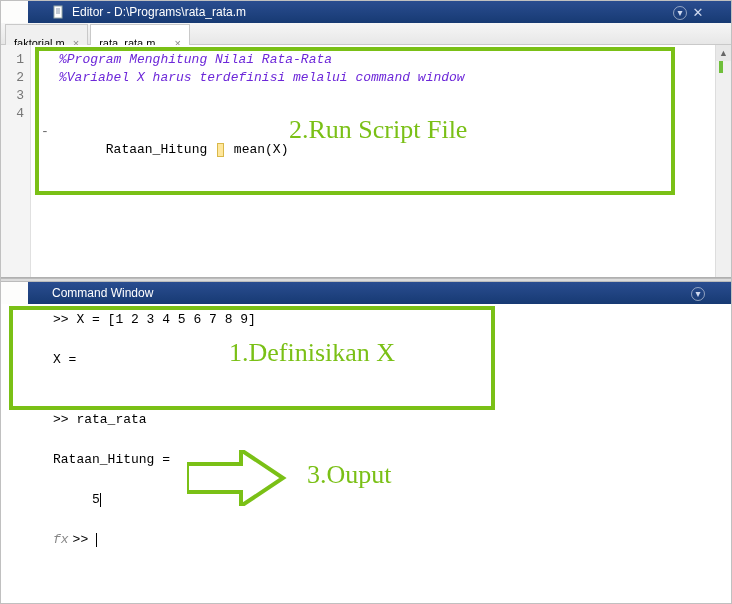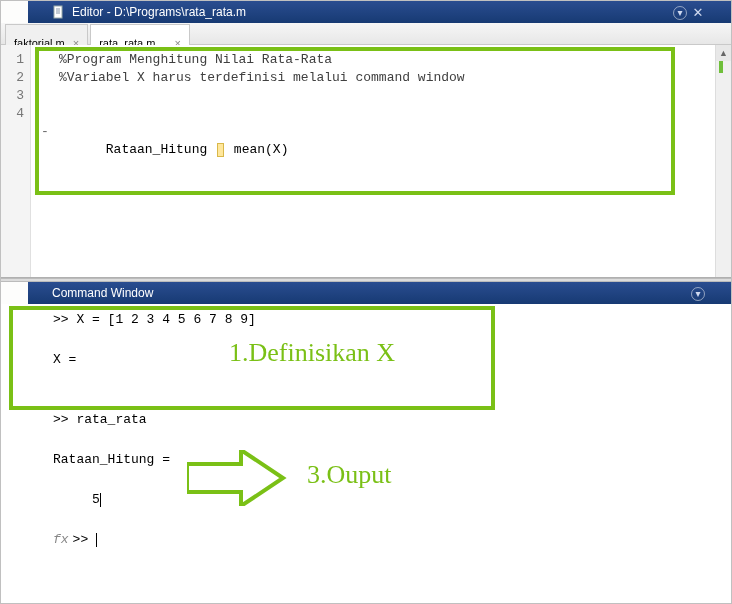--- a/index.html
+++ b/index.html
@@ -69,21 +69,21 @@
   .gutter div { padding-right: 6px; height: 18px; line-height:18px; }
   .code {
     flex:1;
     padding: 6px 6px 6px 28px;
     font-family: Consolas, "Courier New", monospace;
     font-size: 13px;
     color: #000;
     position: relative;
   }
   .code .line { height:18px; line-height:18px; white-space: pre; }
-  .comment { color: #404040; }
+  .comment { color: #6d28d9; font-style: italic; }
   .dash { position:absolute; left:-18px; color:#666; }
   .cursorbox { display:inline-block; width:7px; height:14px; background:#ffe79c; border:1px solid #d9b84a; vertical-align:text-bottom; margin:0 2px; }
   .vscroll-editor {
     width:16px; background:#f0f0f0; border-left:1px solid #ddd;
     position:relative;
   }
   .vscroll-editor .arrow { height:16px; text-align:center; font-size:9px; color:#666; line-height:16px; background:#e8e8e8; }
   .green-strip { position:absolute; top:16px; left:3px; width:4px; height:12px; background:#6fbf3a; }
 
   .divider { height:4px; background:#dcdcdc; border-top:1px solid #bbb; border-bottom:1px solid #bbb; }
@@ -151,20 +151,21 @@
       <span class="dash">-</span>
       <span>Rataan_Hitung </span><span class="cursorbox"></span><span> mean(X)</span>
     </div>
   </div>
   <div class="vscroll-editor">
     <div class="arrow">▲</div>
     <div class="green-strip"></div>
   </div>
 
   <div class="annot-box" style="left:34px; top:2px; width:640px; height:148px;"></div>
+  <div class="annot-text" style="left:288px; top:70px;">2.Run Script File</div>
 </div>
 
 <div class="divider"></div>
 
 <div class="titlebar">
   <span class="title">Command Window</span>
   <span class="ctrl"><span class="circled">▾</span></span>
 </div>
 
 <div class="cmd-pane">

